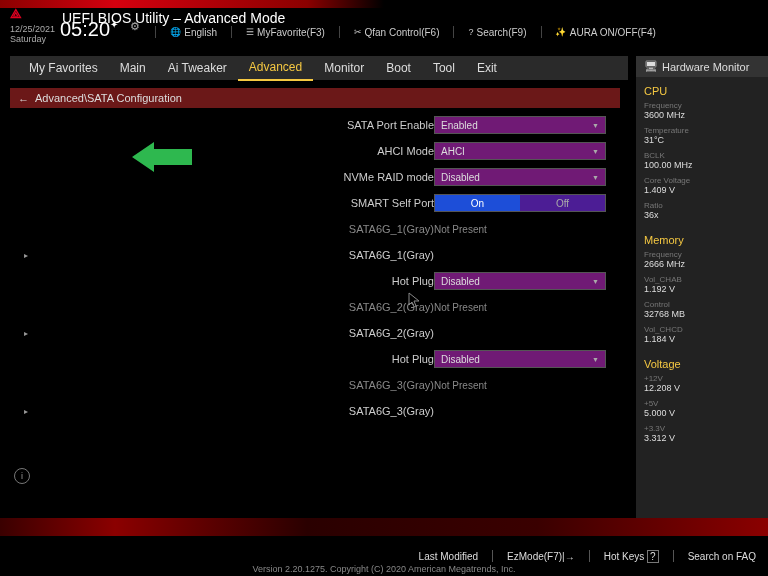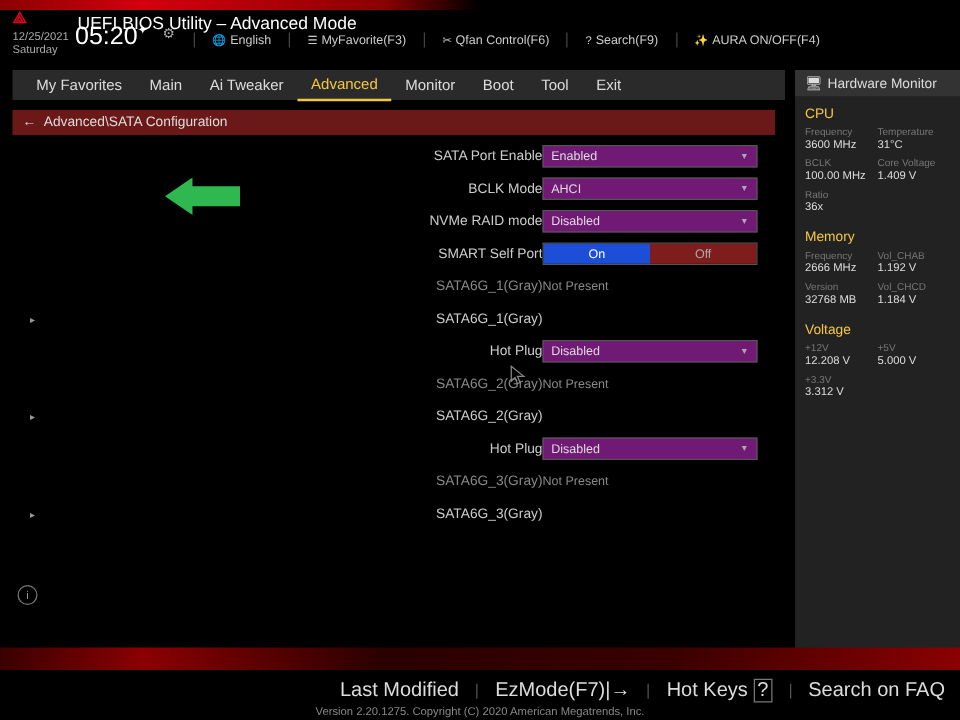--- a/index.html
+++ b/index.html
@@ -23,36 +23,36 @@
   .settings { position:absolute; top:112px; left:10px; width:610px; bottom:120px; overflow:hidden; }
   .row { display:flex; align-items:center; height:26px; padding:0 14px; }
   .row.sub { color:#888; }
   .row .lbl { flex:0 0 410px; font-size:11px;text-align:right; }
   .row .caret { position:absolute; left:14px; color:#999; font-size:8px; }
   .row.indent .lbl { padding-left:12px; }
   .dropdown { width:180px; height:18px; background:#701a75; border:1px solid #555; display:flex; align-items:center; justify-content:space-between; padding:0 6px; font-size:10px; color:#ddd; }
   .dropdown .dd-arr { font-size:7px; color:#aaa; }
   .toggle { width:180px; height:18px; border:1px solid #555; display:flex; font-size:10px; }
   .toggle .on { flex:1; background:#1d4ed8; color:#fff; display:flex; align-items:center; justify-content:center; }
-  .toggle .off { flex:1; background:#7f1d1d; color:#aaa; display:flex; align-items:center; justify-content:center; }
+  .toggle .off { flex:1; background:#4c1d95; color:#aaa; display:flex; align-items:center; justify-content:center; }
   .np { font-size:10px; color:#888; }
   .green-arrow { position:absolute; top:142px; left:132px; z-index:10; }
   .green-arrow svg { width:60px; height:30px; }
   .cursor { position:absolute; top:292px; left:408px; z-index:10; color:#777; }
   .hw { position:absolute; top:56px; right:0; width:132px; bottom:50px; background:#222; padding:4px 8px; font-size:9px; }
   .hw .hdr { font-size:11px; color:#ddd; background:#333; margin:-4px -8px 4px -8px; padding:4px 8px; display:flex; align-items:center; gap:4px; }
   .hw .sec { color:#f5c842; font-size:11px; margin:8px 0 4px; }
-  .hw .grid { display:flex; flex-wrap:wrap; }
+  .hw .grid { display:flex; flex-wrap:wrap;flex-direction:column; }
   .hw .cell { width:50%; margin-bottom:6px; }
   .hw .k { color:#777; font-size:8px; }
   .hw .v { color:#ddd; font-size:9px; }
   .info-icon { position:absolute; bottom:92px; left:14px; width:16px; height:16px; border:1px solid #777; border-radius:50%; display:flex; align-items:center; justify-content:center; font-size:9px; color:#999; }
   .footer { position:absolute; bottom:0; left:0; right:0; height:58px; }
   .footer-red { position:absolute; bottom:40px; left:0; right:0; height:18px; background:linear-gradient(90deg,#3a0000 0%,#8b0000 15%,#2a0000 40%,#3a0000 70%,#8b0000 100%); }
-  .footer-bar { position:absolute; bottom:14px; right:12px; display:flex; gap:14px; align-items:center; font-size:16px; color:#ddd; }
+  .footer-bar { position:absolute; bottom:14px; right:12px; display:flex; gap:14px; align-items:center; font-size:10px; color:#ddd; }
   .footer-bar .fdiv { width:1px; height:12px; background:#555; }
   .footer-copy { position:absolute; bottom:2px; width:100%; text-align:center; font-size:9px; color:#888; }
 </style>
 </head>
 <body>
 
 <div class="top-red"></div>
 <div class="rog-logo">⟁</div>
 
 <div class="header">
@@ -110,21 +110,21 @@
 
 <div class="settings" id="settings">
     <div class="row">
       <span class="lbl">SATA Port Enable</span>
       <div class="dropdown">
         <span>Enabled</span>
         <span class="dd-arr">▼</span>
       </div>
     </div>
     <div class="row">
-      <span class="lbl">BCLK Mode</span>
+      <span class="lbl">AHCI Mode</span>
       <div class="dropdown">
         <span>AHCI</span>
         <span class="dd-arr">▼</span>
       </div>
     </div>
     <div class="row">
       <span class="lbl">NVMe RAID mode</span>
       <div class="dropdown">
         <span>Disabled</span>
         <span class="dd-arr">▼</span>
@@ -222,21 +222,21 @@
       <div class="grid">
         <div class="cell">
           <div class="k">Frequency</div>
           <div class="v">2666 MHz</div>
         </div>
         <div class="cell">
           <div class="k">Vol_CHAB</div>
           <div class="v">1.192 V</div>
         </div>
         <div class="cell">
-          <div class="k">Version</div>
+          <div class="k">Control</div>
           <div class="v">32768 MB</div>
         </div>
         <div class="cell">
           <div class="k">Vol_CHCD</div>
           <div class="v">1.184 V</div>
         </div>
       </div>
       <div class="sec">Voltage</div>
       <div class="grid">
         <div class="cell">

